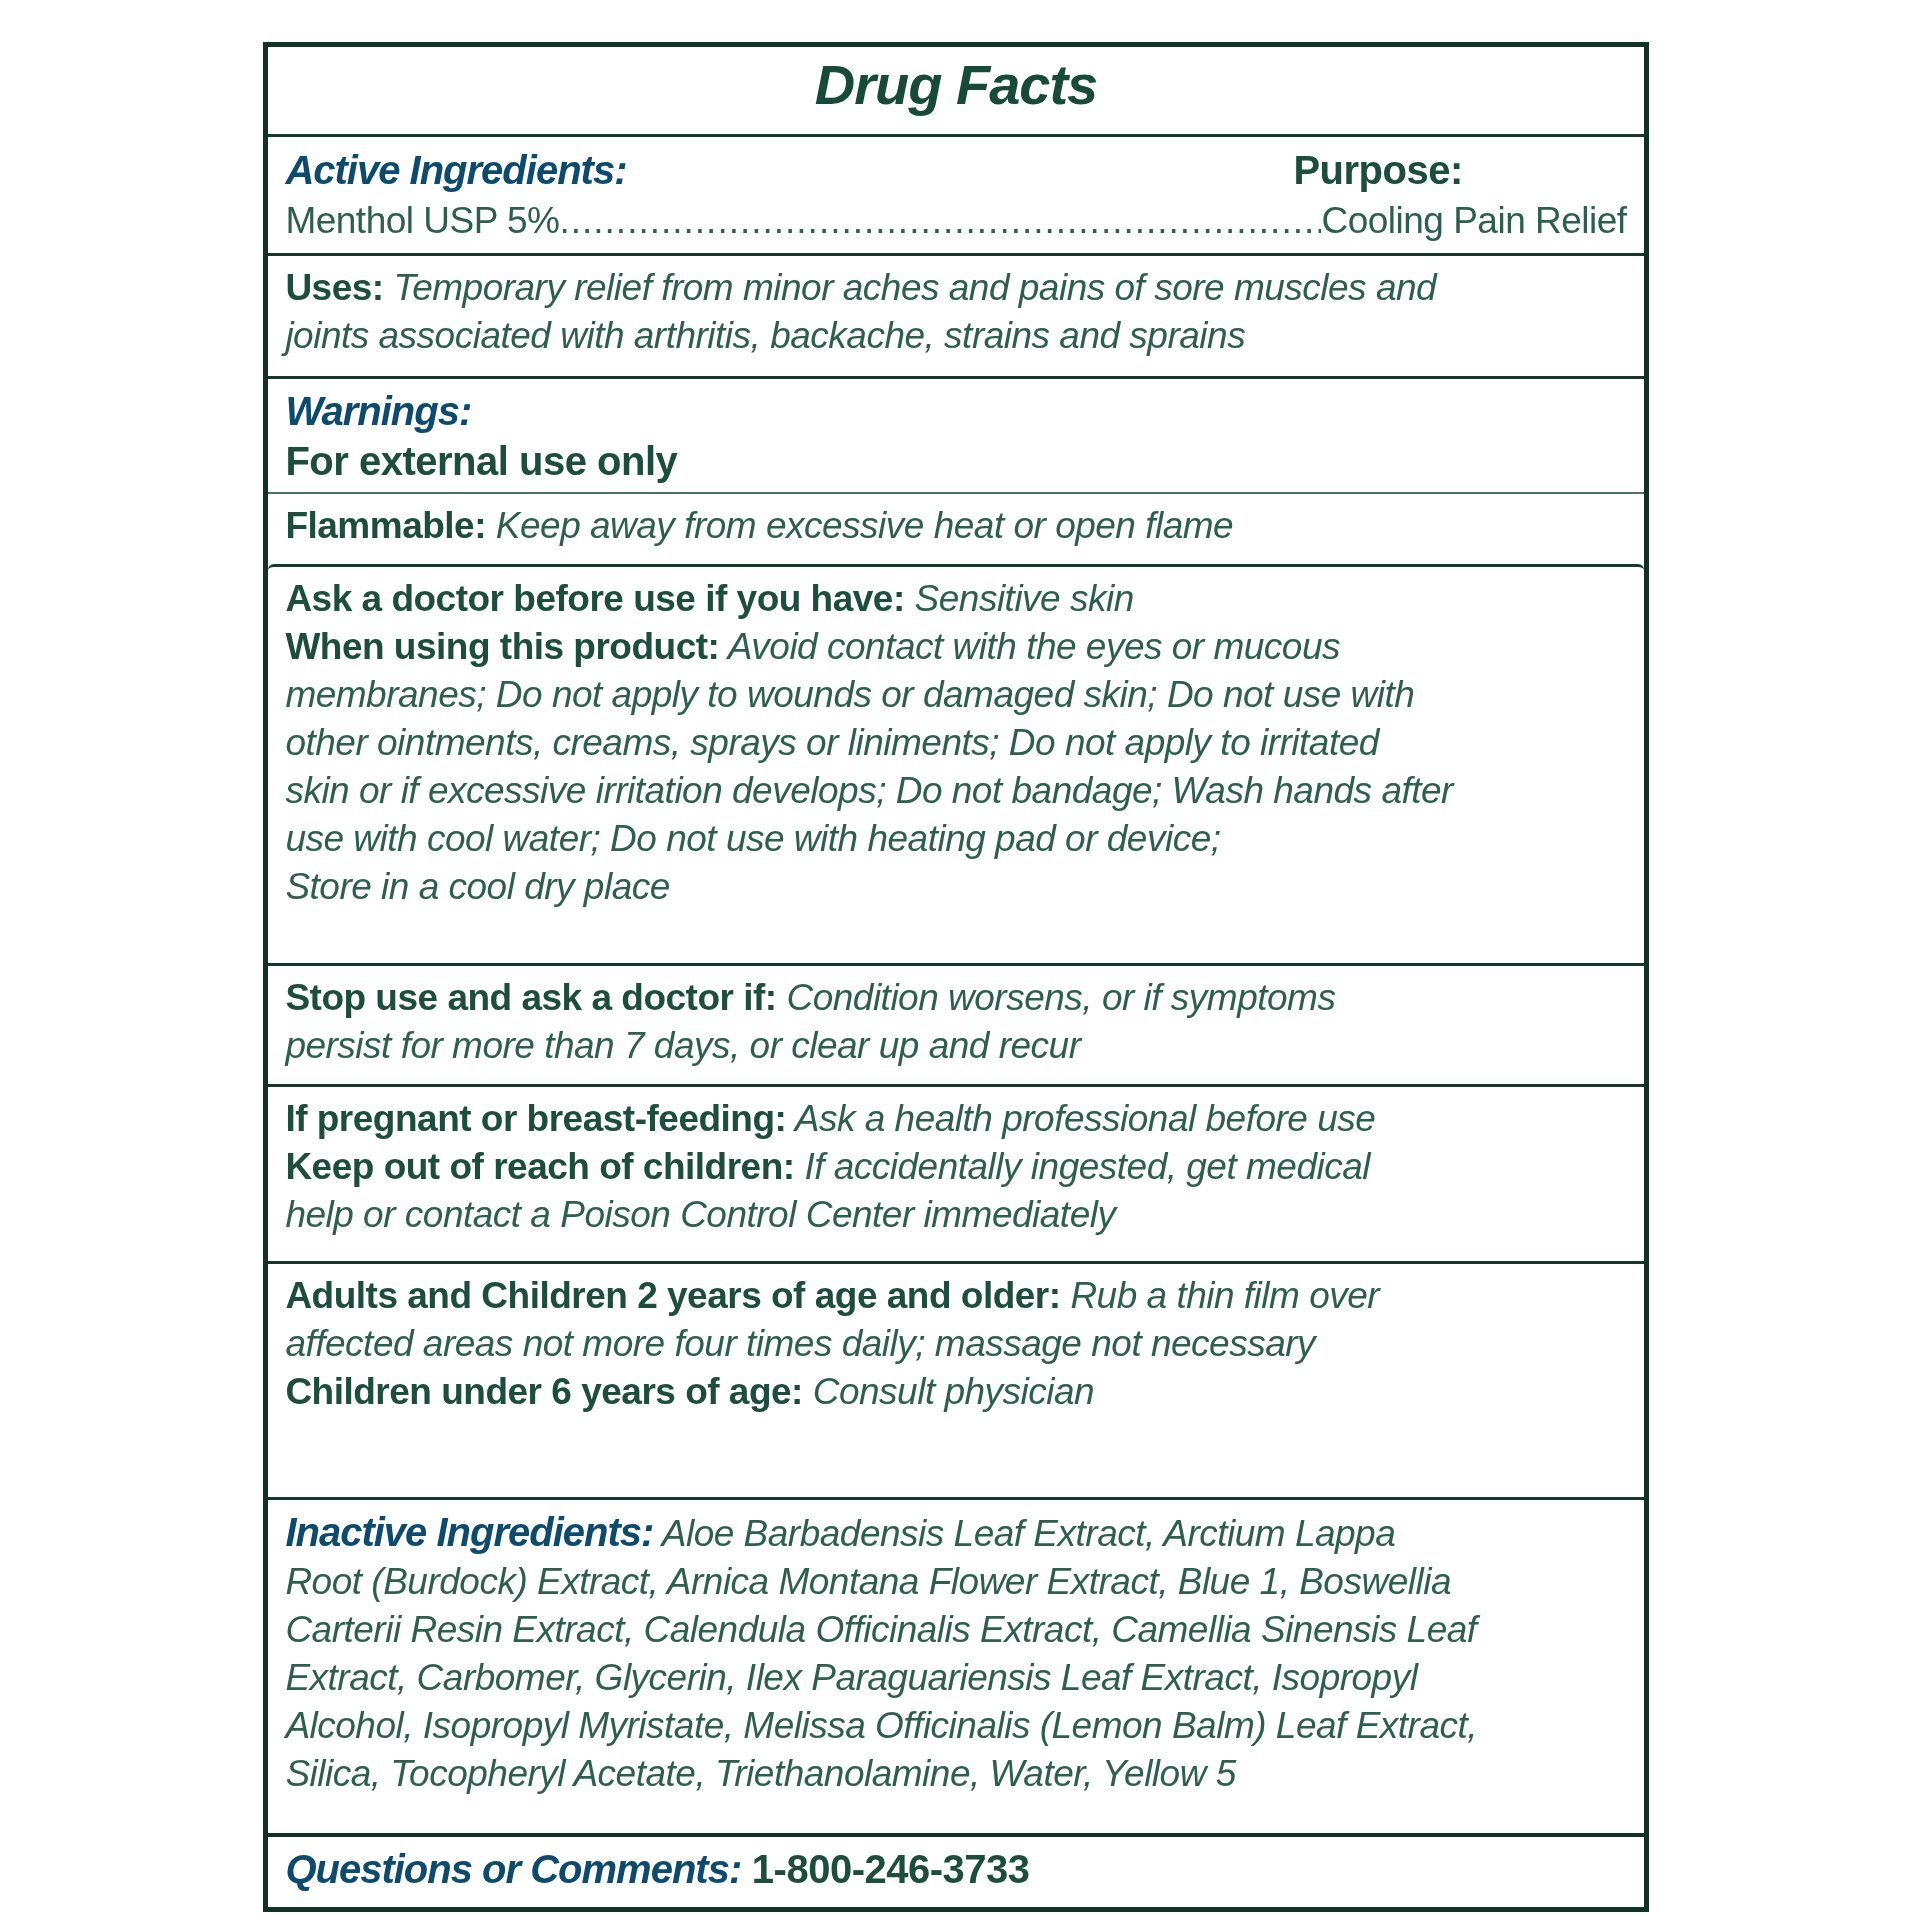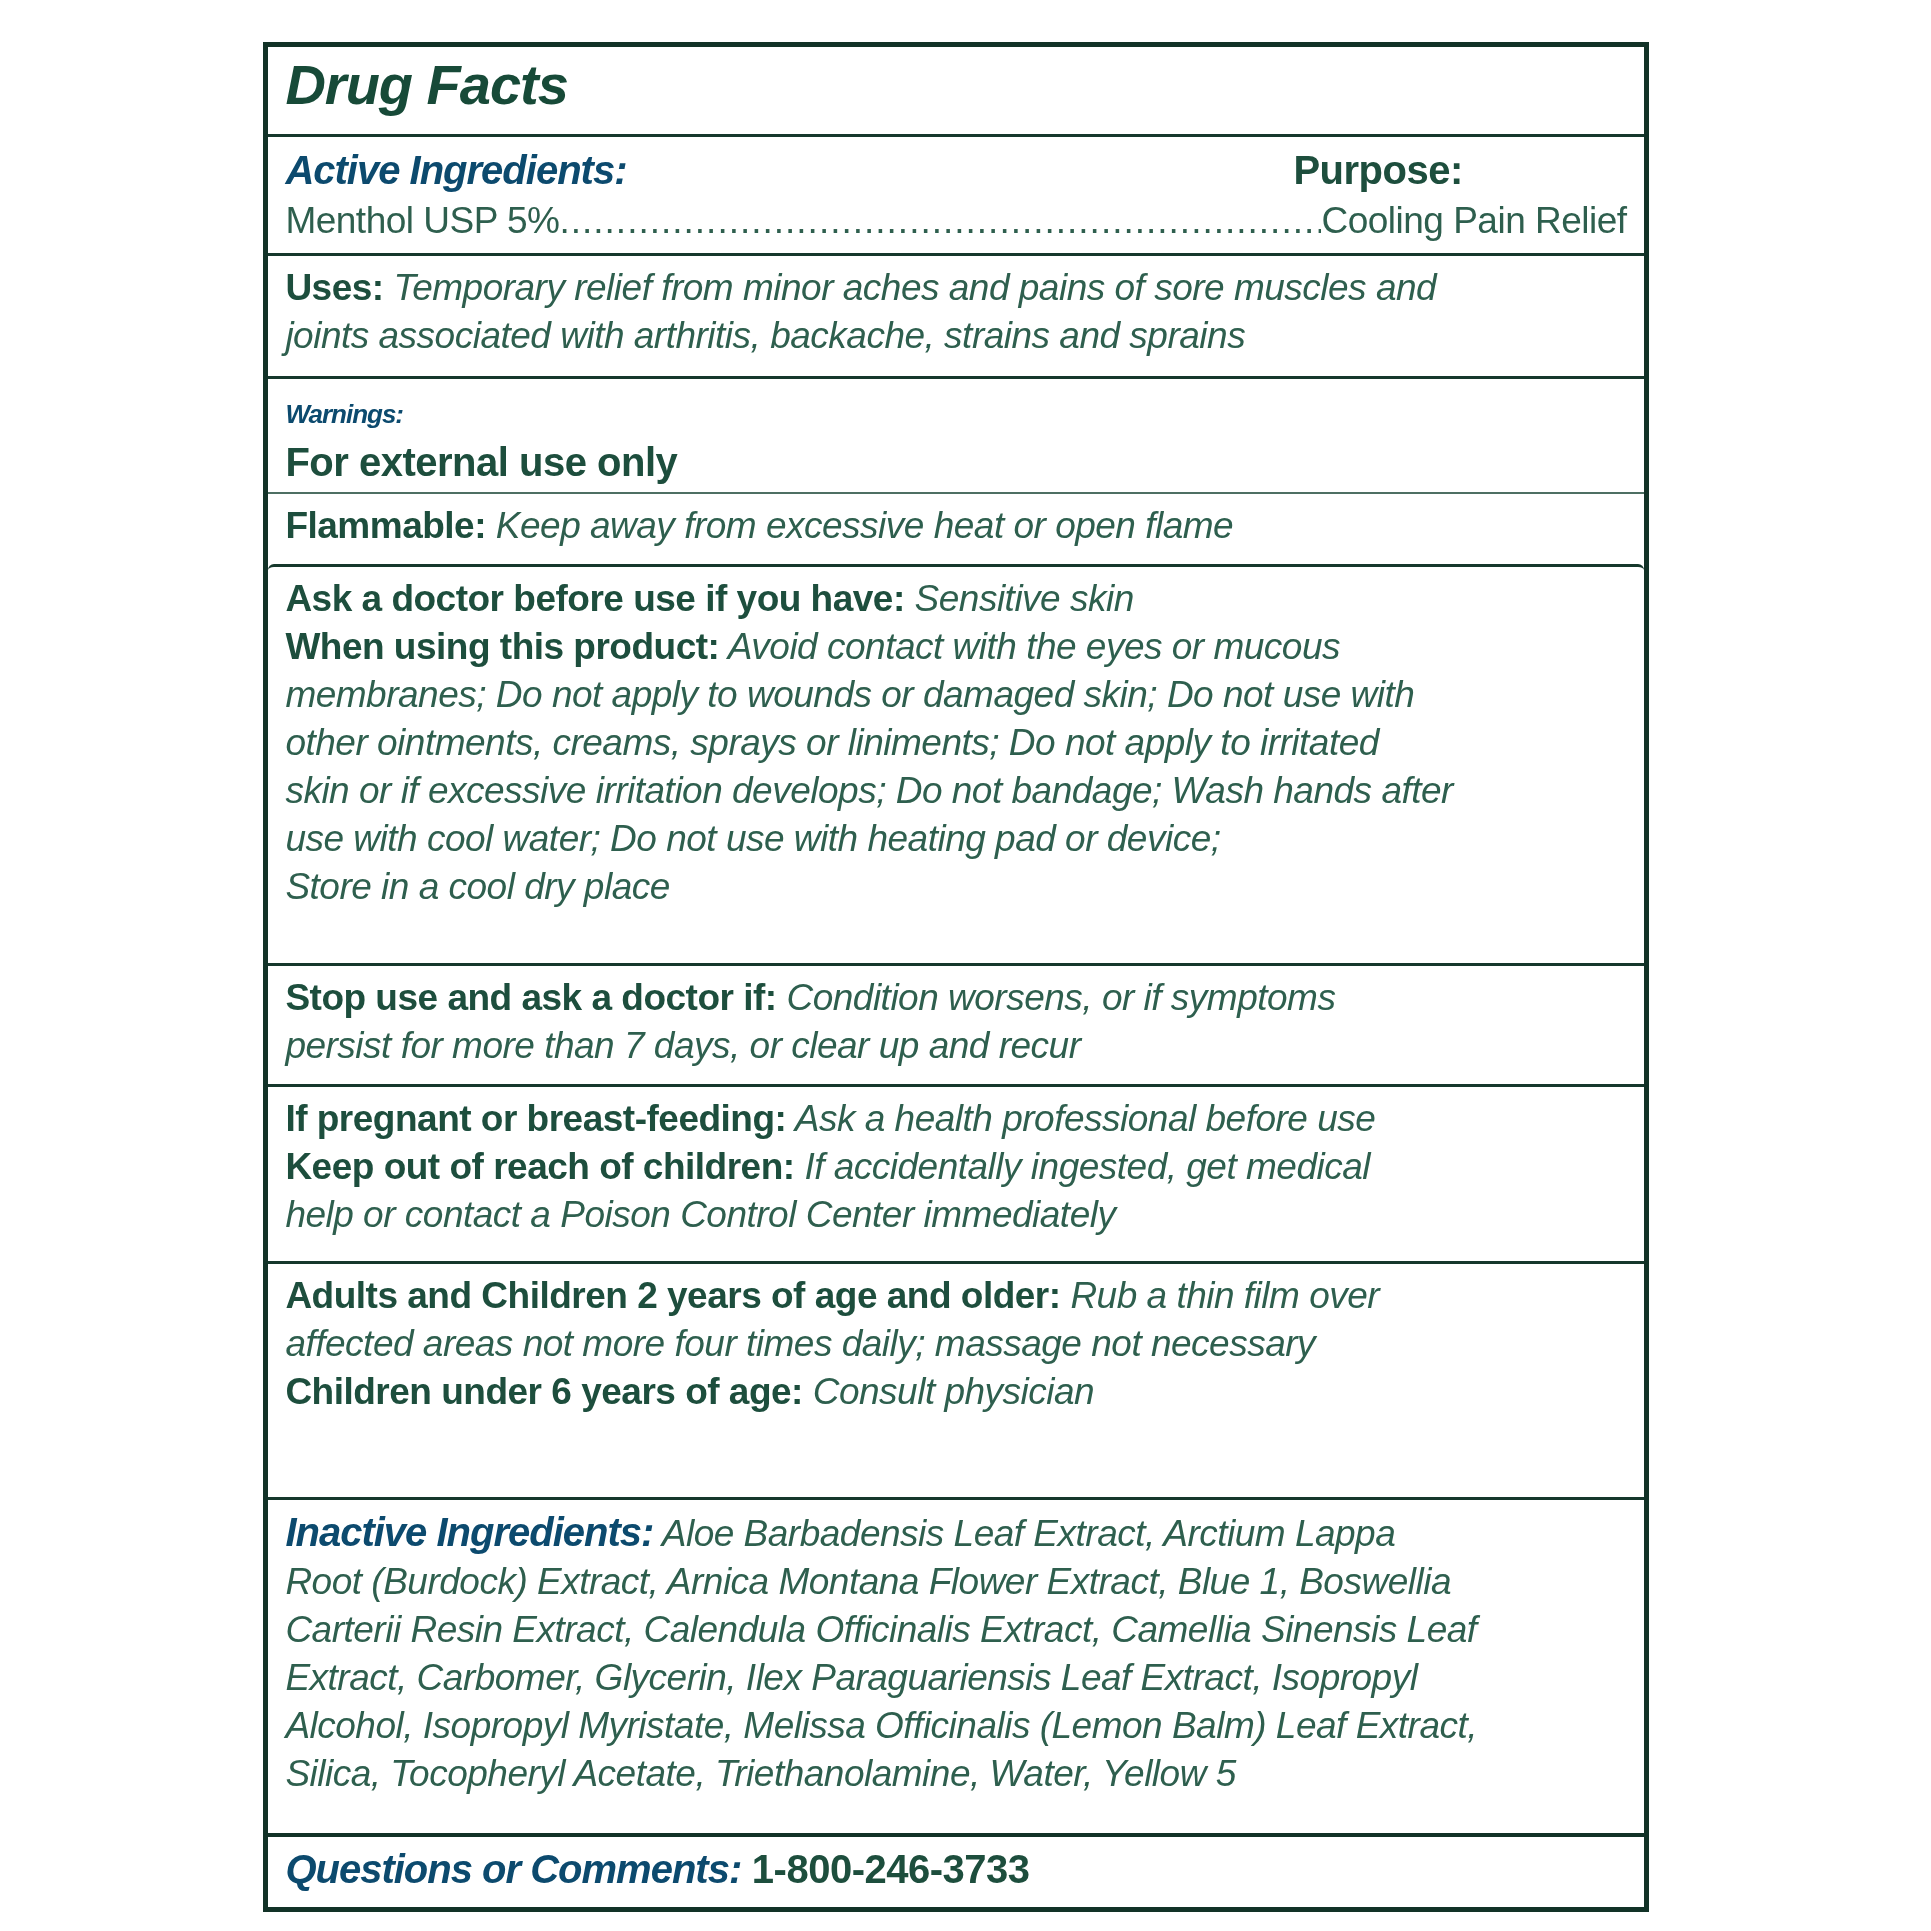--- a/index.html
+++ b/index.html
@@ -3,33 +3,33 @@
 <meta charset="utf-8">
 <style>
   html,body{margin:0;padding:0;background:#fff;}
   .page{position:relative;width:1931px;height:1931px;background:#fff;overflow:hidden;
         font-family:"Liberation Sans",sans-serif;color:#2e5f4e;}
   .label{position:absolute;left:263px;top:42px;width:1386px;height:1870px;
          border:5.8px solid #12ttt;} 
   .label{border:5.8px solid #123227;background:#fff;box-sizing:border-box;}
   .row{box-sizing:border-box;border-top:3.9px solid #16382c;padding:7.7px 17.4px 0 17.4px;
        overflow:hidden;font-size:37px;line-height:48px;letter-spacing:-0.5px;}
-  .row:first-child{border-top:none;}
+  .row:first-child{border-top:none;text-align:center;}
   .t{white-space:pre-line;font-style:italic;}
   .b{font-weight:bold;color:#1d4e3d;}
   .bi{font-weight:bold;font-style:italic;color:#0c4a6e;letter-spacing:-1px;}
   .title-row{height:87px;padding-top:13.5px;}
   .title{font-size:56px;font-weight:bold;font-style:italic;color:#174a38;letter-spacing:-1px;}
   .active-row{height:119px;}
   .head-line{display:grid;grid-template-columns:1008px 1fr;font-size:40px;line-height:50px;}
   .menthol-line{display:flex;align-items:baseline;line-height:52px;}
   .dots{flex:1;overflow:hidden;white-space:nowrap;letter-spacing:1px;color:#2e5f4e;}
   .uses-row{height:123px;}
   .warnings-row{height:116px;}
-  .warnings-row .bi{font-size:26px;}
+  .warnings-row .bi{font-size:40px;}
   .warnings-row .b{font-size:40px;}
   .flammable-row{height:72px;border-top:2.9px solid #4e6f63;}
   .ask-row{height:399px;border-radius:6px;}
   .stop-row{height:121px;}
   .pregnant-row{height:177px;}
   .directions-row{height:236px;}
   .directions-row .bi{font-size:40px;display:block;margin-bottom:5.8px;}
   .inactive-row{height:336px;}
   .inactive-row .bi{font-size:40px;}
   .questions-row{height:90px;border-top:4.8px solid #123227;}

